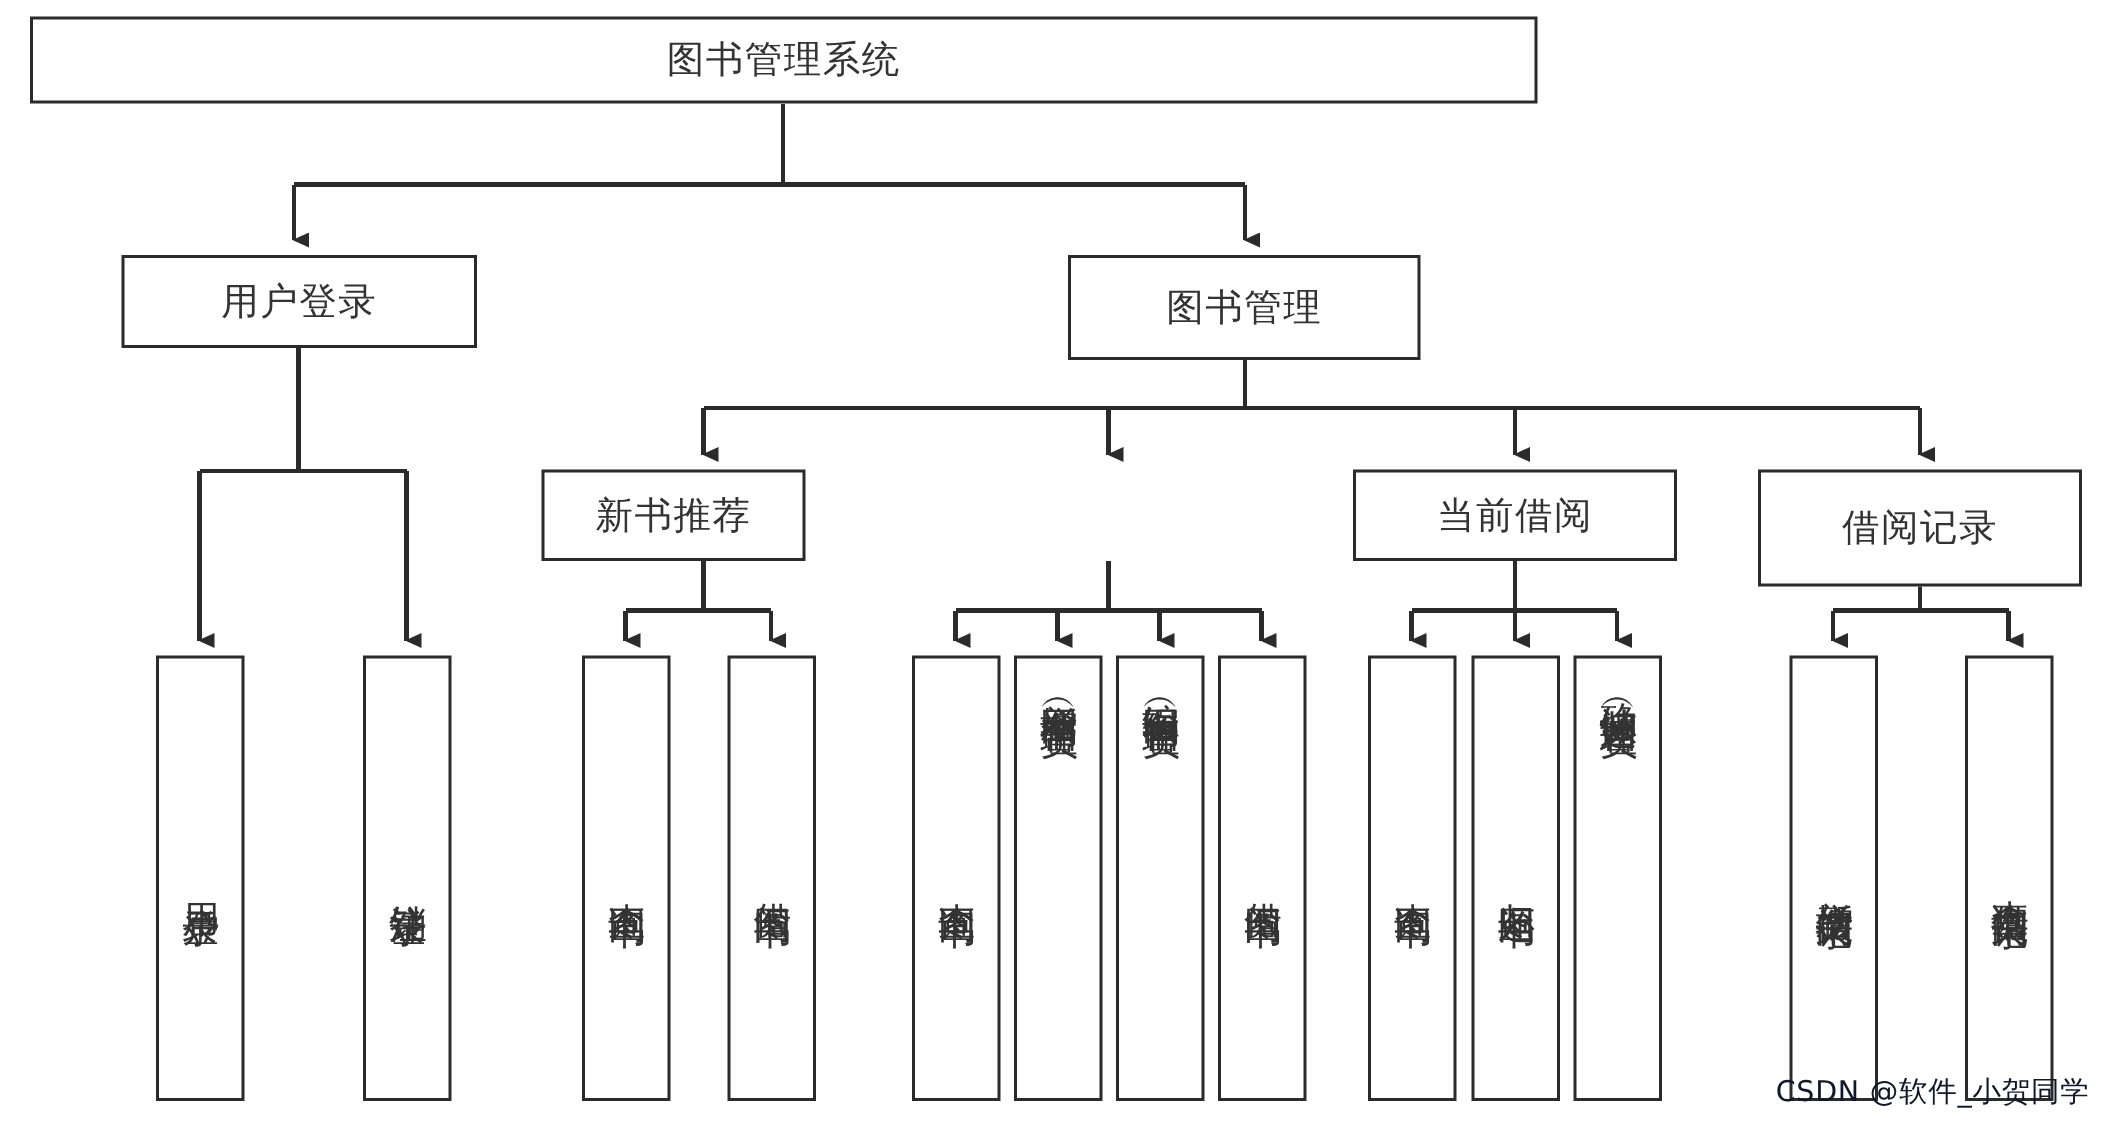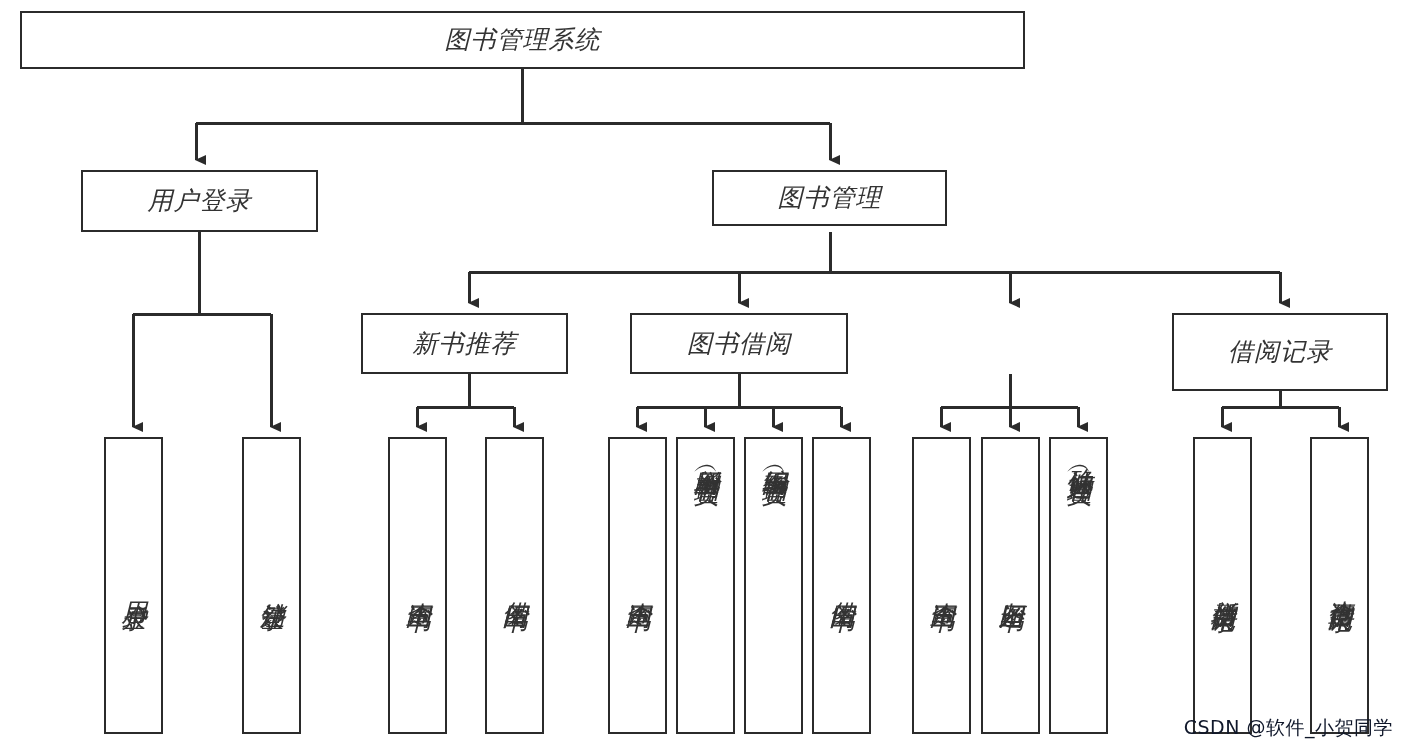--- a/index.html
+++ b/index.html
@@ -29,21 +29,20 @@
   }
   .node-box {
     position: absolute;
     box-sizing: border-box;
     background: #ffffff;
     border: 2px solid #2b2b2b;
     display: flex;
     align-items: center;
     justify-content: center;
     overflow: hidden;
-    font-style: italic;
   }
   .node-label-h {
     font-size: 25px;
     color: #333333;
     letter-spacing: 1px;
     line-height: 1.1;
     white-space: nowrap;
   }
   .node-label-v {
     font-size: 25px;
@@ -130,32 +129,32 @@
   </svg>
 
   <div class="node-box" style="left:20px; top:11px; width:1005px; height:58px;">
     <span class="node-label-h">图书管理系统</span>
   </div>
 
   <div class="node-box" style="left:81px; top:170px; width:237px; height:62px;">
     <span class="node-label-h">用户登录</span>
   </div>
 
-  <div class="node-box" style="left:712px; top:170px; width:235px; height:56px;">
+  <div class="node-box" style="left:712px; top:170px; width:235px; height:70px;">
     <span class="node-label-h">图书管理</span>
   </div>
 
-  <div class="node-box" style="left:361px; top:313px; width:207px; height:61px;">
+  <div class="node-box" style="left:361px; top:313px; width:176px; height:61px;">
     <span class="node-label-h">新书推荐</span>
   </div>
 
-  <div class="node-box" style="left:630px; top:313px; width:218px; height:61px;">
-    <span class="node-label-h">图书借阅</span>
-  </div>
-
+
+  <div class="node-box" style="left:902px; top:313px; width:216px; height:61px;">
+    <span class="node-label-h">当前借阅</span>
+  </div>
 
   <div class="node-box" style="left:1172px; top:313px; width:216px; height:78px;">
     <span class="node-label-h">借阅记录</span>
   </div>
 
   <div class="node-box leaf-box centered" style="left:104px; top:437px; width:59px; height:297px;">
     <span class="node-label-v">用户登录</span>
   </div>
 
   <div class="node-box leaf-box centered" style="left:242px; top:437px; width:59px; height:297px;">

